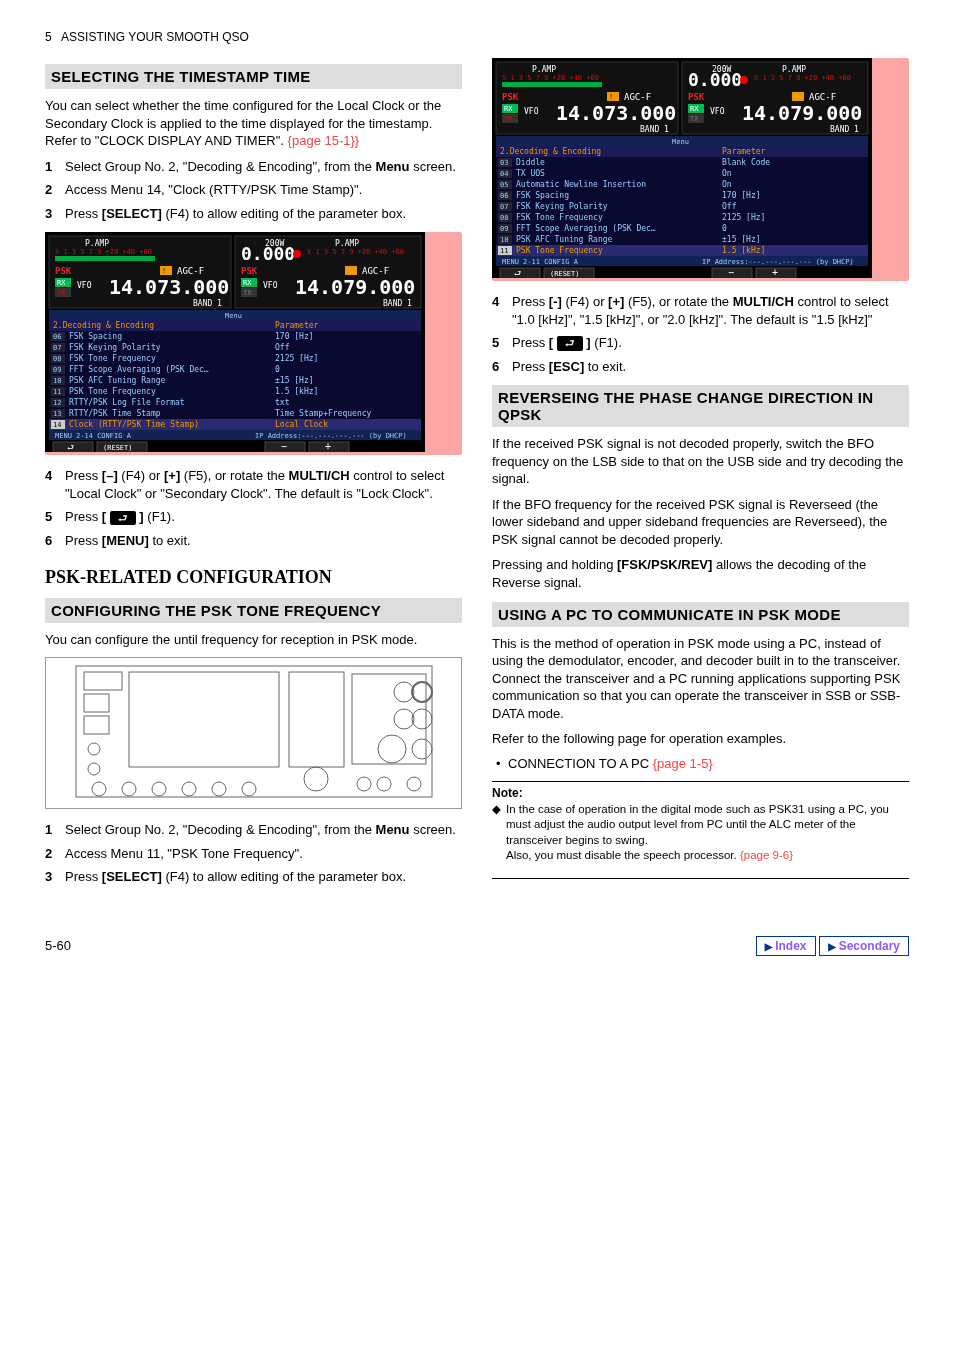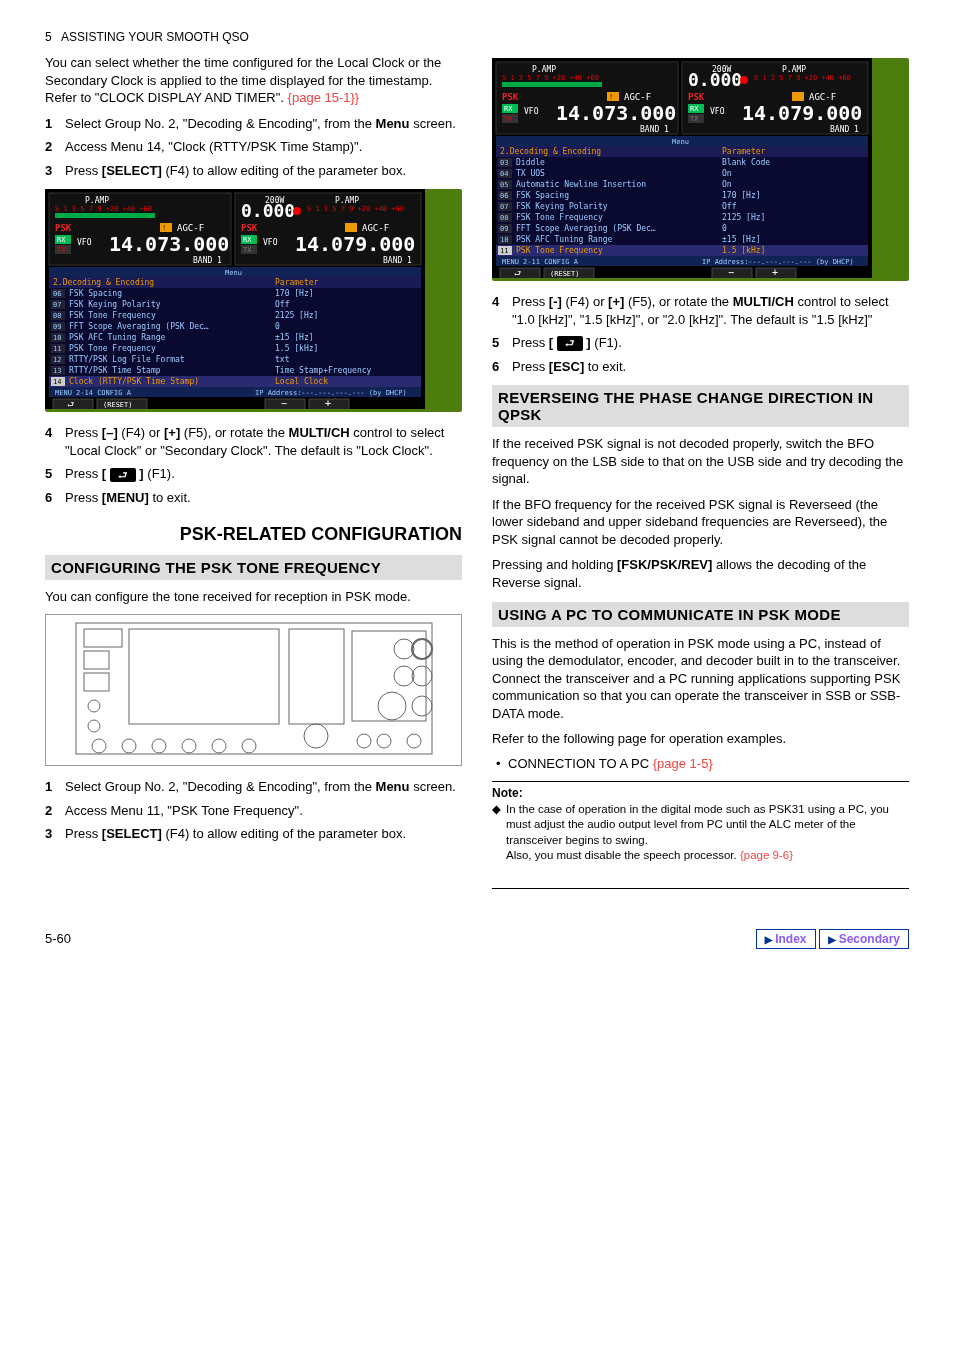--- a/index.html
+++ b/index.html
@@ -15,25 +15,25 @@
 .header-line { font-size: 12px; margin-bottom: 10px; }
 .sec-title { font-size: 15px; font-weight: bold; background:#ddd; padding:4px 6px; margin: 10px 0 8px 0; font-family: Arial Narrow, Arial; letter-spacing:.3px;}
 .body-text { font-size: 13px; line-height: 1.35; margin-bottom: 8px; }
 .link { color:#ef4444; }
 .two-col { display:flex; gap:30px; }
 .col { flex:1; width:50%; }
 ol.steps { list-style:none; margin-bottom:10px;}
 ol.steps > li { display:flex; margin-bottom:6px; line-height:1.35;}
 ol.steps .n { font-weight:bold; width:20px; flex-shrink:0; }
 ol.steps .t { flex:1; }
-h1.big { font-size:18px; font-weight:bold; margin:18px 0 8px 0; font-family: Liberation Sans, sans-serif; text-align: right;}
-.svg-box { margin:6px 0 12px 0; background:#4d7c0f; border-radius:2px;text-decoration:underline;}
+h1.big { font-size:18px; font-weight:bold; margin:18px 0 8px 0; font-family: Liberation Serif, serif;}
+.svg-box { margin:6px 0 12px 0; background:#fca5a5; border-radius:2px;text-decoration:underline;}
 .menu-img svg text { font-family: monospace; }
 .return-icon { display:inline-block; background:#000; color:#fff; padding:0 8px; border-radius:2px; font-size:11px; vertical-align:middle;}
-.note-box { border-top:1px solid #000; border-bottom:1px solid #000; padding:4px 0 24px 0; font-size:11.5px; margin-top:10px;}
+.note-box { border-top:1px solid #000; border-bottom:1px solid #000; padding:4px 0 14px 0; font-size:11.5px; margin-top:10px;}
 .note-box .note-title { font-weight:bold; font-size:12px; margin-bottom:2px;}
 .note-box .note-item { display:flex; line-height:1.35;}
 .note-box .note-item .diamond { width:14px; flex-shrink:0;}
 .footer { display:flex; justify-content:space-between; align-items:center; margin-top:40px; font-size:13px;gap:35px;}
 .footer .btns button { background:#fff; border:1px solid #003399; color:#8b5cf6; padding:2px 8px; font-size:12px; cursor:pointer; font-weight:bold;}
 .footer .btns button::before { content:"▶ "; color:#003399; font-size:10px;}
 .bullet-list { margin:4px 0 10px 0; }
 .bullet-list li { list-style:none; margin-left:4px; display:flex;}
 .bullet-list li::before { content:"•"; width:12px; flex-shrink:0;}
 b { font-weight:bold; }
@@ -45,20 +45,21 @@
 
 <div class="header-line">
   <span>5</span>&nbsp;&nbsp;
   <span>ASSISTING YOUR SMOOTH QSO</span>
 </div>
 
 <div class="two-col">
 
 <div class="col">
 
+  <div class="sec-title">SELECTING THE TIMESTAMP TIME</div>
   <p class="body-text">
     <span>You can select whether the time configured for the Local Clock or the Secondary Clock is applied to the time displayed for the timestamp. Refer to "CLOCK DISPLAY AND TIMER". </span><span class="link">{page 15-1}}</span>
   </p>
 
   <ol class="steps">
     <li>
           <span class="n">1</span>
           <span class="t"><span>Select Group No. 2, "Decoding &amp; Encoding", from the </span><b>Menu</b><span> screen.</span></span>
         </li>
     <li>
@@ -182,21 +183,21 @@
         </li>
     <li>
           <span class="n">6</span>
           <span class="t"><span>Press </span><b>[MENU]</b><span> to exit.</span></span>
         </li>
   </ol>
 
   <h1 class="big">PSK-RELATED CONFIGURATION</h1>
 
   <div class="sec-title">CONFIGURING THE PSK TONE FREQUENCY</div>
-  <p class="body-text">You can configure the tone received for reception in PSK mode.</p>
+  <p class="body-text">You can configure the until frequency for reception in PSK mode.</p>
 
   <div class="device-img">
     <svg width="360" height="135" viewBox="0 0 360 135">
       <rect x="2" y="2" width="356" height="131" fill="none" stroke="#888"></rect>
       <rect x="10" y="8" width="38" height="18" fill="none" stroke="#888"></rect>
       <rect x="10" y="30" width="25" height="18" fill="none" stroke="#888"></rect>
       <rect x="10" y="52" width="25" height="18" fill="none" stroke="#888"></rect>
       <circle cx="20" cy="85" r="6" fill="none" stroke="#888"></circle>
       <circle cx="20" cy="105" r="6" fill="none" stroke="#888"></circle>
       <rect x="55" y="8" width="150" height="95" fill="none" stroke="#888"></rect>

